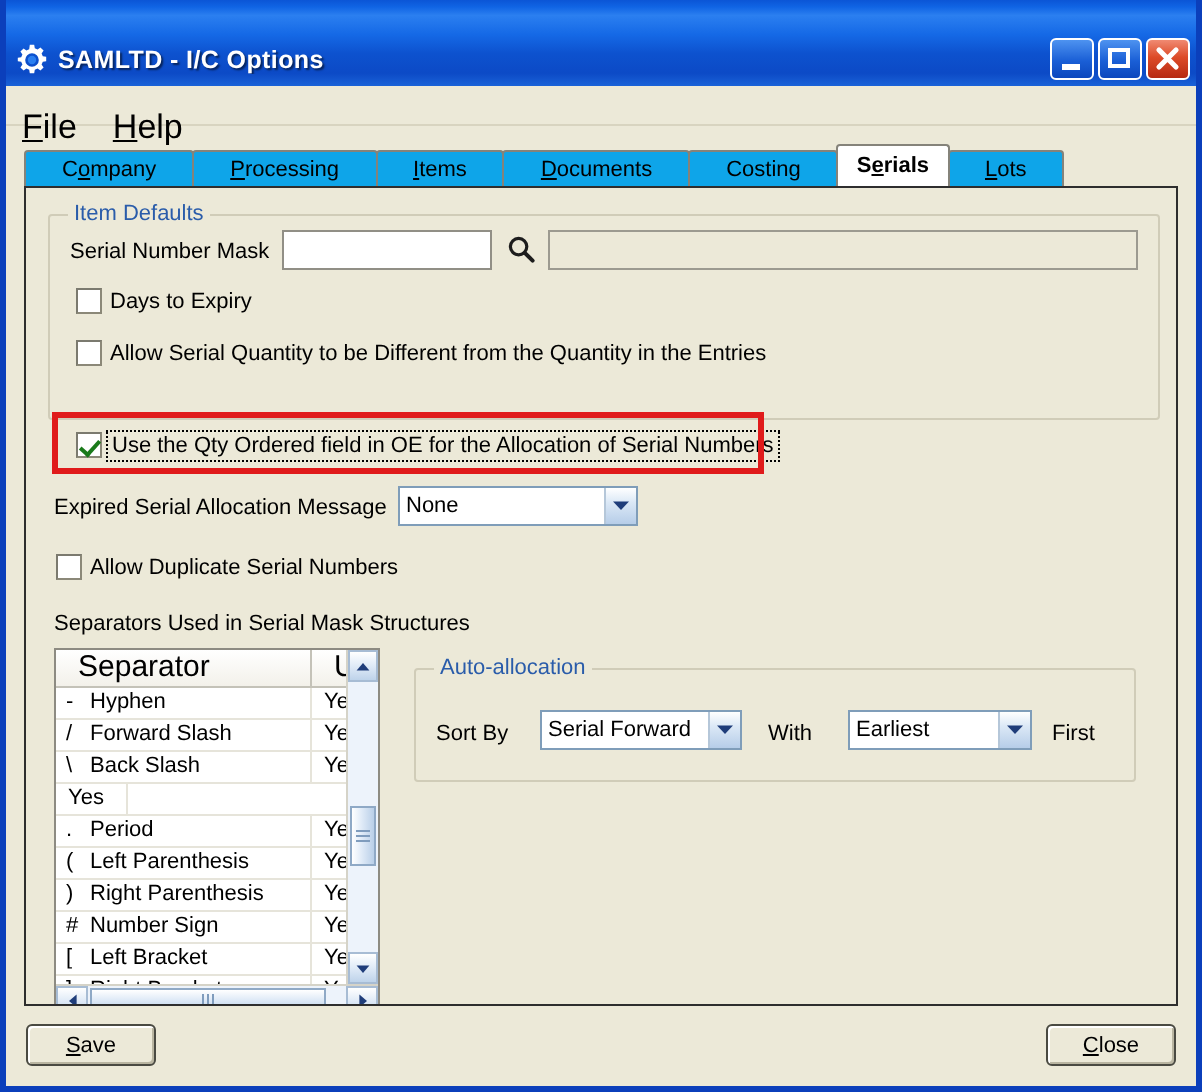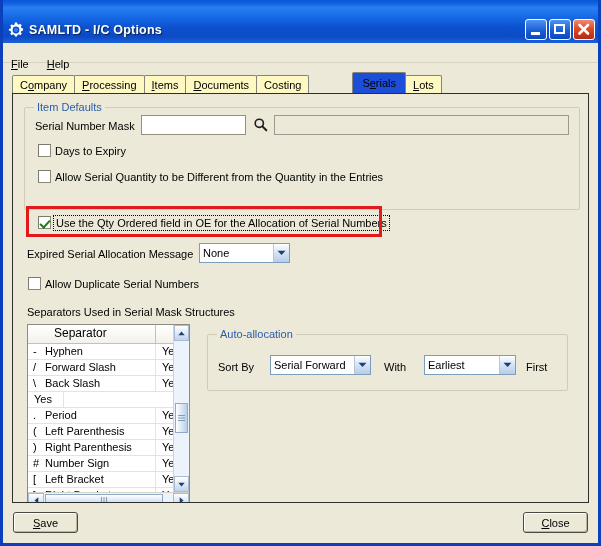--- a/index.html
+++ b/index.html
@@ -95,21 +95,21 @@
   .menubar {
     height: 19px;
     background: #ece9d8;
     display: flex;
     align-items: center;
     padding-left: 7px;
     flex: 0 0 auto;
     border-bottom: 1px solid #d8d4c0;
   }
   .menuitem {
-    font-size: 11px;
+    font-size: 17px;
     color: #000;
     padding: 1px 9px 1px 1px;
     margin-right: 8px;
     cursor: default;
     white-space: nowrap;
     margin-top: 22px;
   }
   .menuitem u { text-decoration: underline; }
 
   
@@ -118,44 +118,43 @@
     height: 21px;
     margin: 9px 0 0 9px;
     display: flex;
     align-items: flex-end;
     position: relative;
     z-index: 3;
   }
   .tab {
     height: 18px;
     line-height: 18px;
-    padding: 0 7px;
-    font-size: 11px;
-    color: #000;
-    background: #fef9c3;
+    padding: 0 18px;
+    font-size: 11px;
+    color: #000;
+    background: #0ea5e9;
     border: 1px solid #85837a;
     border-bottom: none;
     border-right: 1px solid #85837a;
     box-sizing: border-box;
     margin-right: -1px;
     border-radius: 2px 2px 0 0;
     cursor: default;
     white-space: nowrap;
     position: relative;
   }
   .tab.active {
     height: 21px;
     line-height: 20px;
-    background: #1d4ed8;
+    background: #ffffff;
     border-color: #85837a;
     z-index: 4;
-    font-weight: normal;
+    font-weight: bold;
     padding: 0 9px;
     margin-top: -3px;
-    margin-left: 44px;
   }
   .tab u { text-decoration: underline; }
 
   
   .panel {
     flex: 1 1 auto;
     margin: 0 9px 0 9px;
     border: 1px solid #2e2e2e;
     background: #ece9d8;
     box-sizing: border-box;
@@ -300,24 +299,24 @@
   .lv-body { flex: 1 1 auto; display: flex; overflow: hidden; }
   .lv-cols { flex: 1 1 auto; overflow: hidden; position: relative; }
   .lv-header {
     display: flex;
     height: 18px;
     background: #ffffff;
     border-bottom: 1px solid #c4c2b8;
     flex: 0 0 auto;
   }
   .lv-th {
-    font-size: 12px;
+    font-size: 15px;
     color: #000;
     line-height: 17px;
-    padding-left: 26px;
+    padding-left: 11px;
     border-right: 1px solid #c4c2b8;
     background: linear-gradient(to bottom,#ffffff,#f3f1ea);
     box-sizing: border-box;
     overflow: hidden;
     white-space: nowrap;
   }
   .col-sep { width: 128px; flex: 0 0 128px; }
   .col-use { width: 36px; flex: 0 0 36px; }
   .lv-row {
     display: flex;
@@ -494,21 +493,21 @@
       <span class="cb-label">Allow Serial Quantity to be Different from the Quantity in the Entries</span>
     </div>
 
     <div class="cbwrap" style="left:25px; top:122px;">
       <span class="cbox checked"></span>
       <span class="cb-label focused">Use the Qty Ordered field in OE for the Allocation of Serial Numbers</span>
     </div>
     <div class="highlight-box" style="left:13px; top:112px; width:356px; height:31px;"></div>
 
     <div class="lbl" style="left:14px; top:154px;">Expired Serial Allocation Message</div>
-    <div class="combo" style="left:186px; top:149px; width:91px; height:20px;">
+    <div class="combo" style="left:186px; top:149px; width:120px; height:20px;">
       <span class="ctext">None</span>
       <span class="carrow">
         <svg width="9" height="6" viewBox="0 0 9 6">
             <path d="M0.5 0.8 L4.5 5 L8.5 0.8" fill="#1f3d7a"></path>
           </svg>
       </span>
     </div>
 
     <div class="cbwrap" style="left:15px; top:183px;">
       <span class="cbox"></span>

